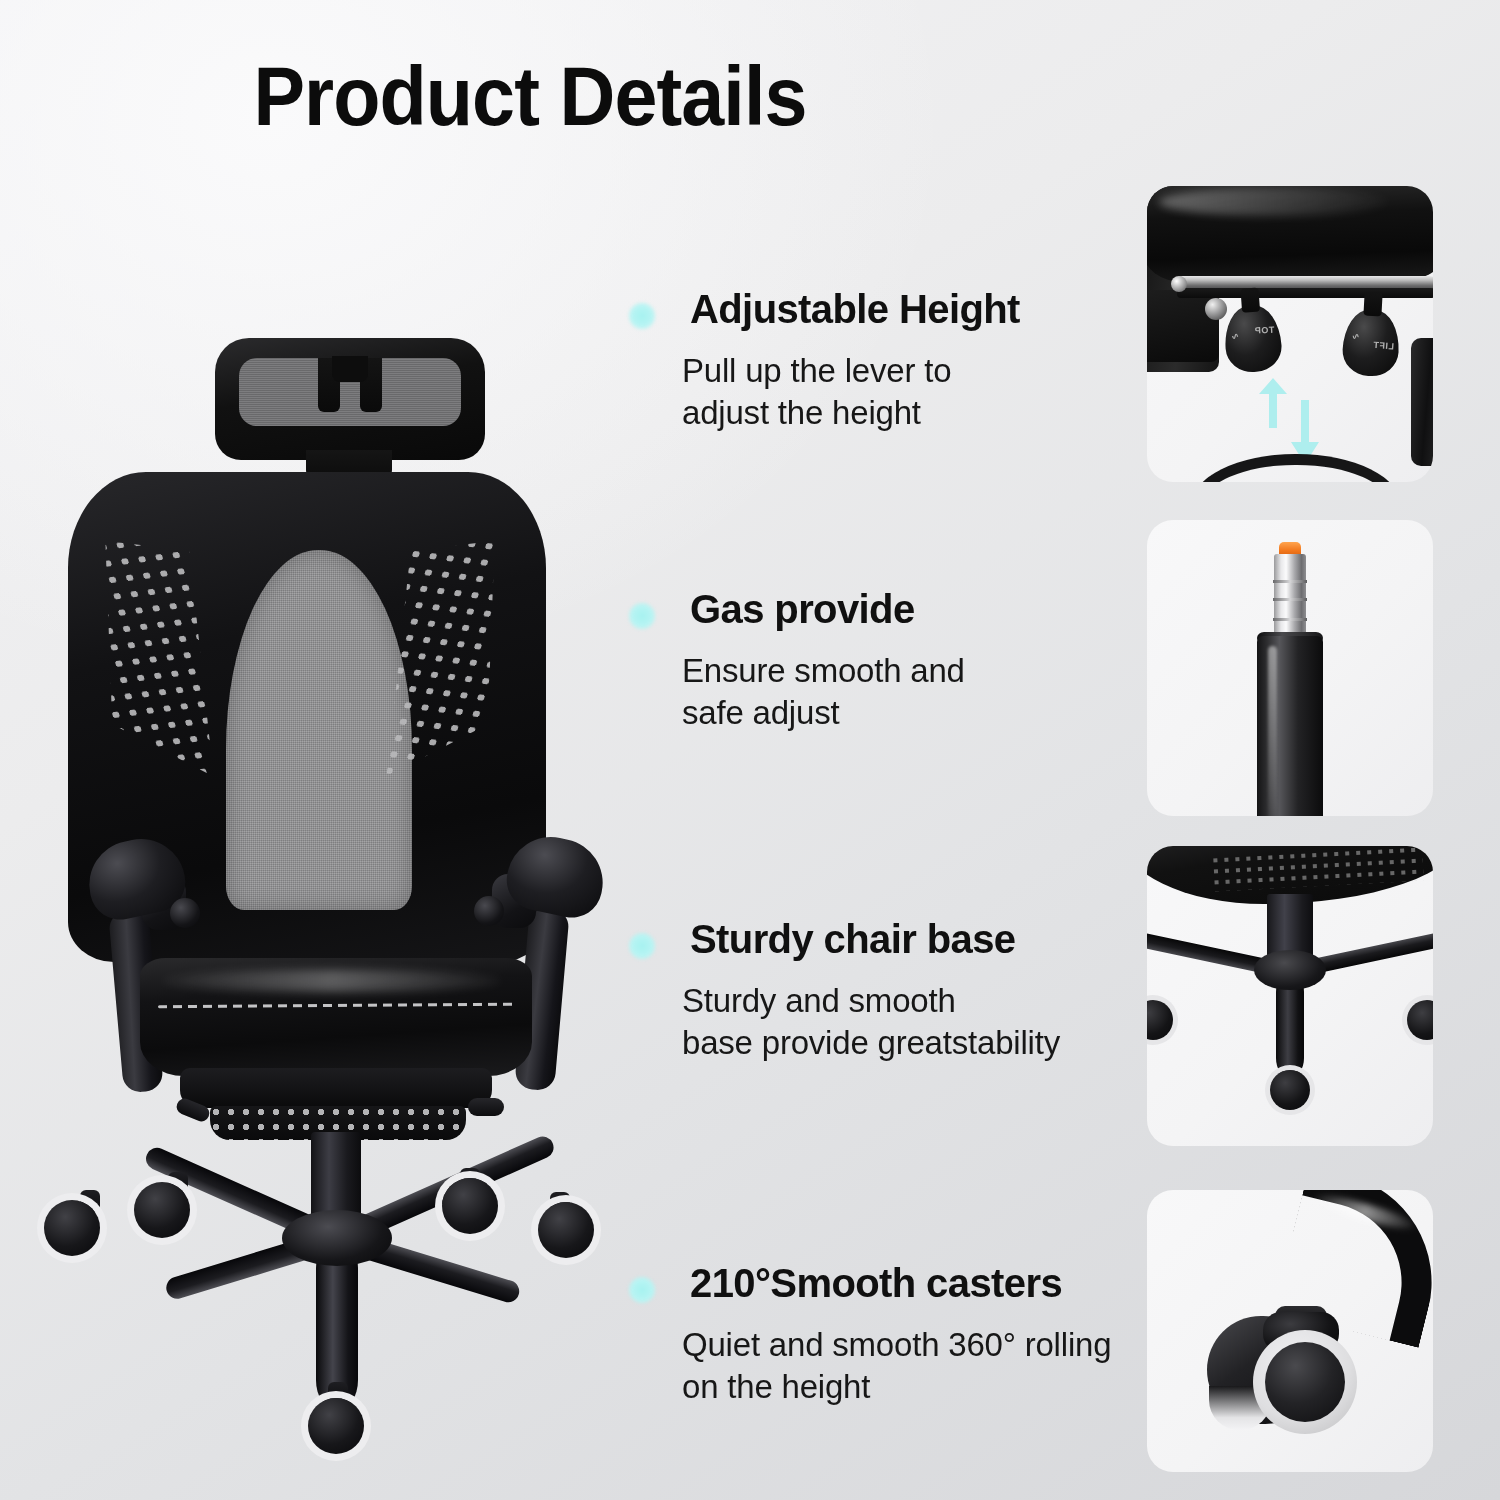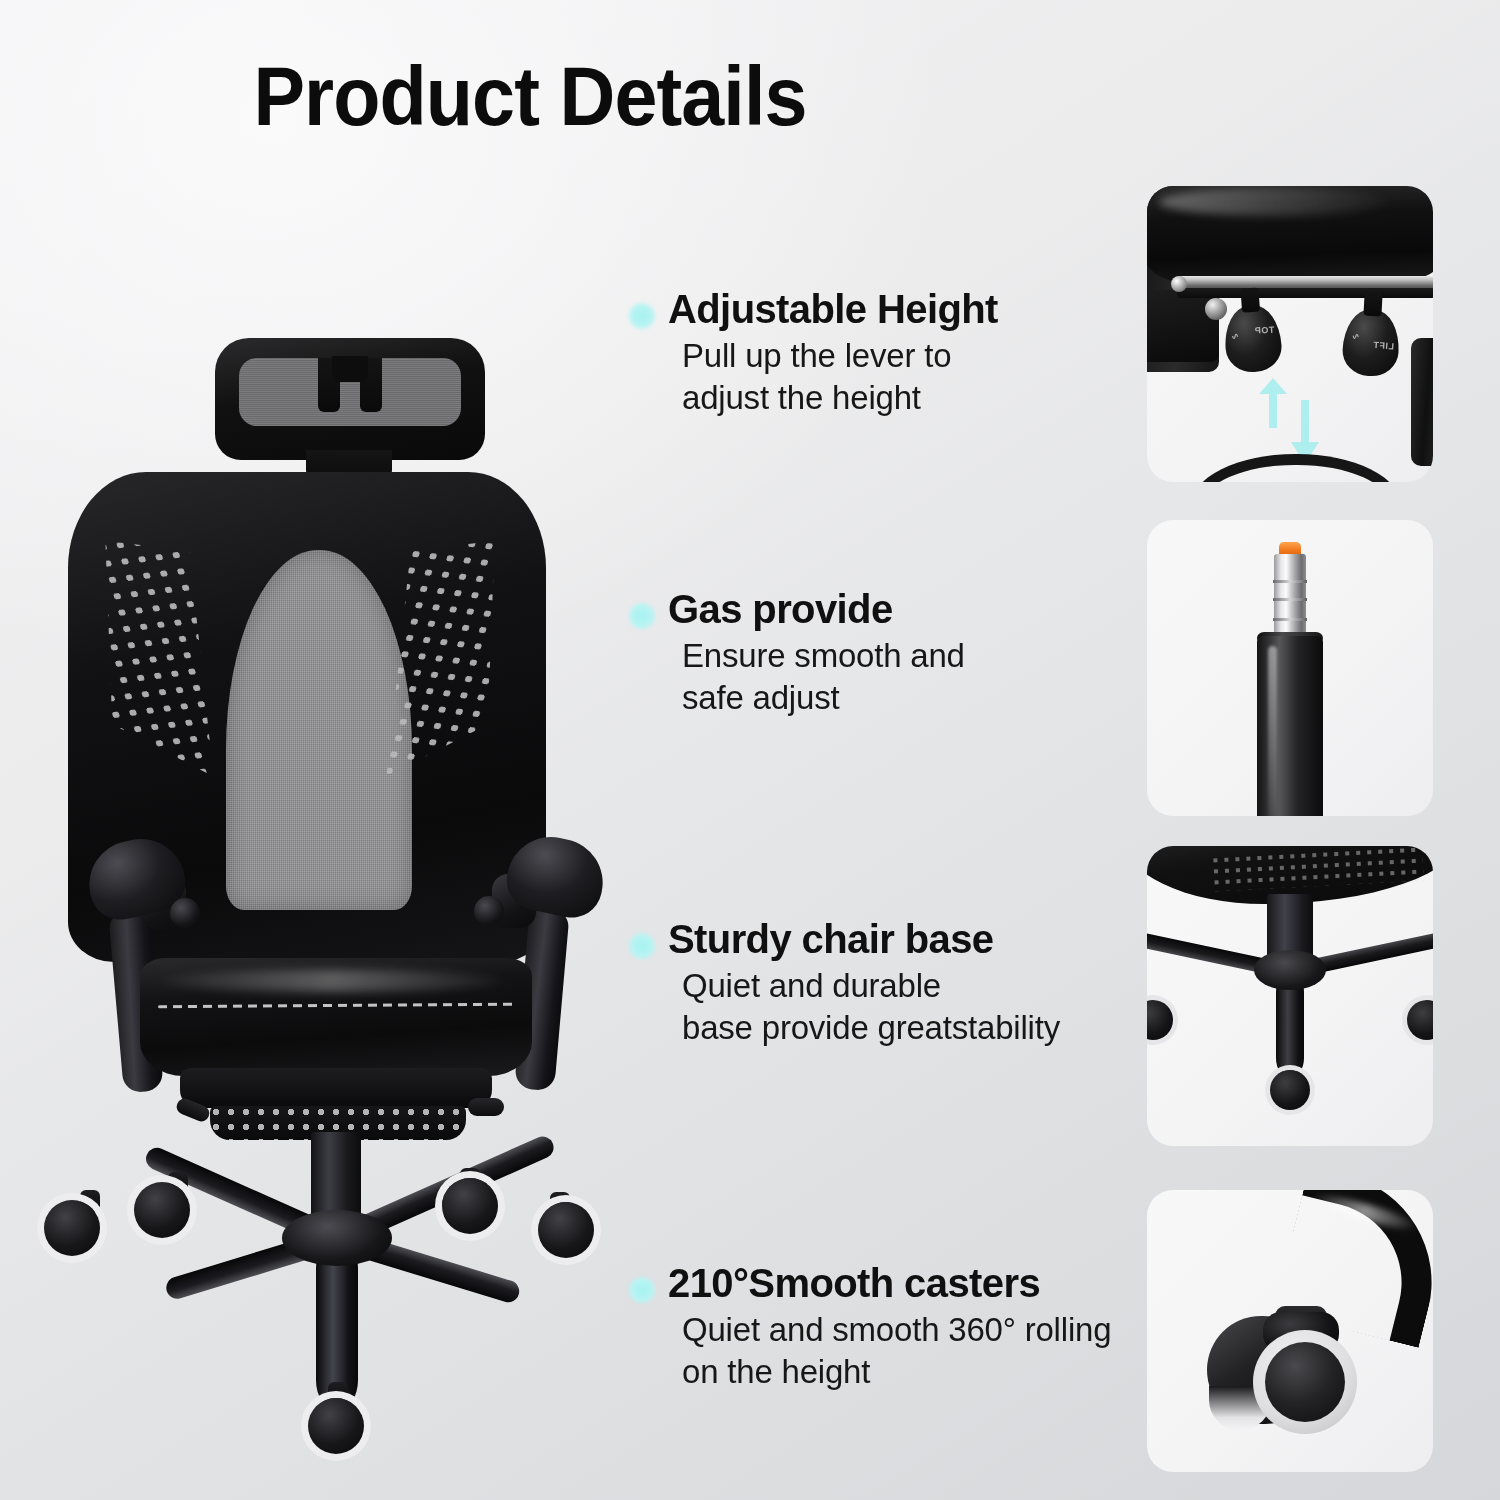--- a/index.html
+++ b/index.html
@@ -26,27 +26,27 @@
 
   
   .feature { position:absolute; }
   .bullet {
     position:absolute; left:0; top:14px; width:28px; height:28px;
     border-radius:50%;
     background:radial-gradient(circle at 50% 50%, #a6f2f0 0%, #b8f4f3 52%, rgba(180,244,243,0) 78%);
     filter:blur(1.6px);
   }
   .f-head {
-    margin-left:40px;
+    margin-left:62px;
     font-size:40px; font-weight:bold; color:#101010;
     letter-spacing:-0.6px; line-height:1.06;
     white-space:nowrap;
   }
   .f-body {
-    margin-left:54px; margin-top:5px;
+    margin-left:54px; margin-top:20px;
     font-size:33px; font-weight:normal; color:#171717;
     line-height:1.26; letter-spacing:-0.2px;
   }
   .f-body span { display:block; white-space:nowrap; }
 
   
   .panel {
     position:absolute; left:1147px; width:286px;
     background:linear-gradient(135deg,#f8f8f9 0%,#f4f4f5 55%,#eeeef0 100%);
     border-radius:26px; overflow:hidden;
@@ -475,21 +475,21 @@
     <div class="f-body">
       <span>Ensure smooth and</span>
       <span>safe adjust</span>
     </div>
   </div>
 
   <div class="feature" style="left:628px; top:918px;">
     <div class="bullet"></div>
     <div class="f-head">Sturdy chair base</div>
     <div class="f-body">
-      <span>Quiet and durable</span>
+      <span>Sturdy and smooth</span>
       <span>base provide greatstability</span>
     </div>
   </div>
 
   <div class="feature" style="left:628px; top:1262px;">
     <div class="bullet"></div>
     <div class="f-head">210°Smooth casters</div>
     <div class="f-body">
       <span>Quiet and smooth 360° rolling</span>
       <span>on the height</span>

